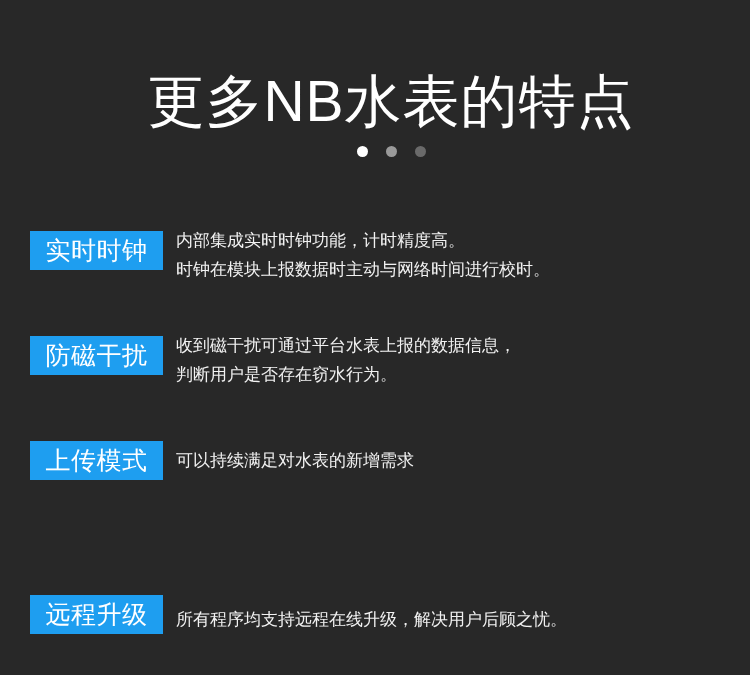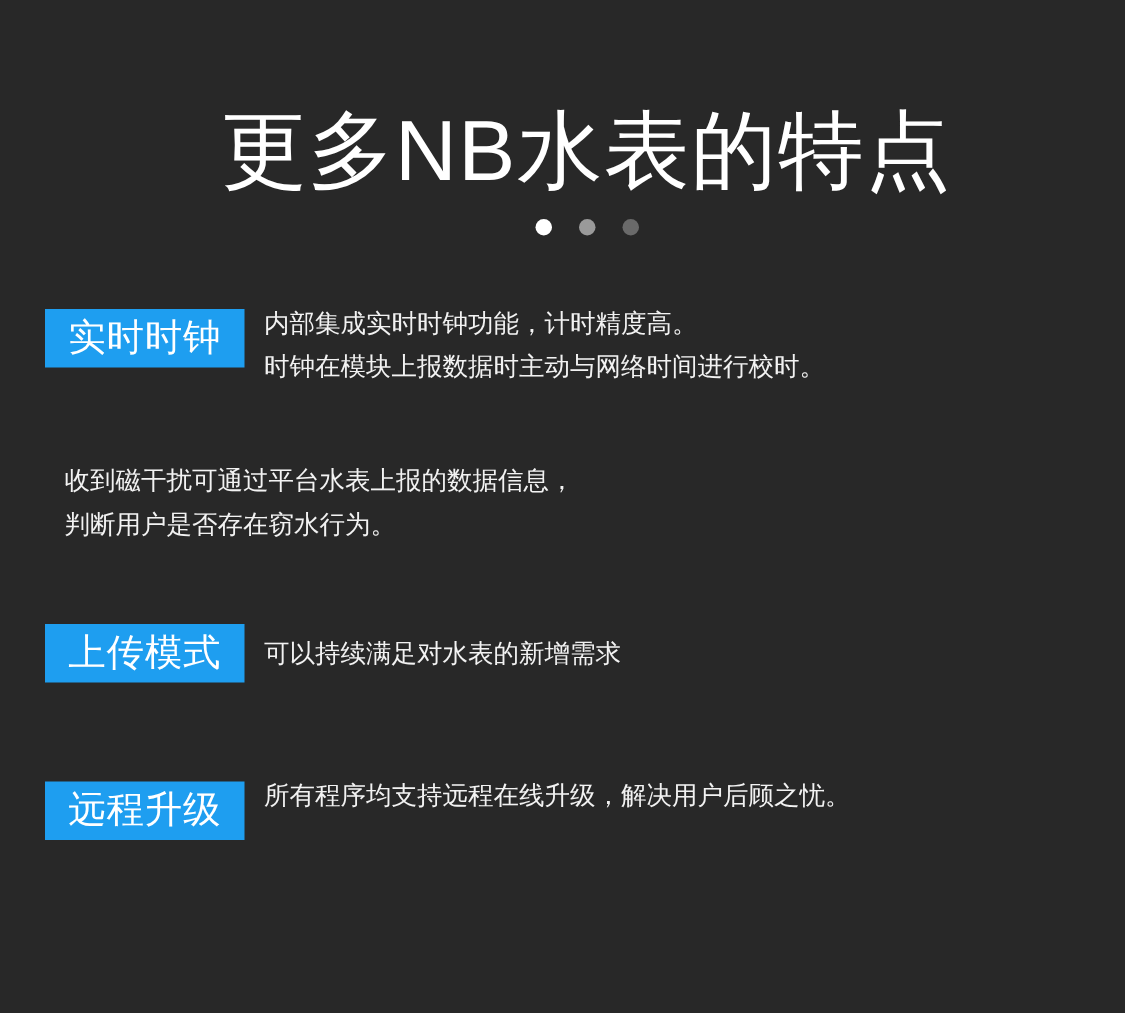--- a/index.html
+++ b/index.html
@@ -54,34 +54,34 @@
     border-radius: 50%;
     display: block;
   }
   .dot-1 { background: #ffffff; }
   .dot-2 { background: #9a9a9a; }
   .dot-3 { background: #6a6a6a; }
 
   
   .features {
     position: absolute;
-    top: 189px;
+    top: 214px;
     left: 0;
     width: 750px;
   }
   .feature-row {
     display: flex;
     align-items: flex-start;
     padding-left: 30px;
     box-sizing: border-box;
   }
   .feature-row.r1 { height: 105px; }
   .feature-row.r2 { height: 105px; }
   .feature-row.r3 { height: 105px; }
-  .feature-row.r4 { height: 105px; }
+  .feature-row.r4 { height: 105px; align-items: flex-end; }
 
   .badge {
     flex: 0 0 auto;
     width: 133px;
     height: 39px;
     background: #1e9ef0;
     color: #ffffff;
     font-size: 25px;
     line-height: 39px;
     text-align: center;
@@ -124,20 +124,21 @@
 
     <div class="feature-row r1">
       <span class="badge">实时时钟</span>
       <div class="feature-text">
         <span class="line">内部集成实时时钟功能，计时精度高。</span>
         <span class="line">时钟在模块上报数据时主动与网络时间进行校时。</span>
       </div>
     </div>
 
     <div class="feature-row r2">
+      <span class="badge">防磁干扰</span>
       <div class="feature-text">
         <span class="line">收到磁干扰可通过平台水表上报的数据信息，</span>
         <span class="line">判断用户是否存在窃水行为。</span>
       </div>
     </div>
 
     <div class="feature-row r3 single">
       <span class="badge">上传模式</span>
       <div class="feature-text">
         <span class="line">可以持续满足对水表的新增需求</span>

